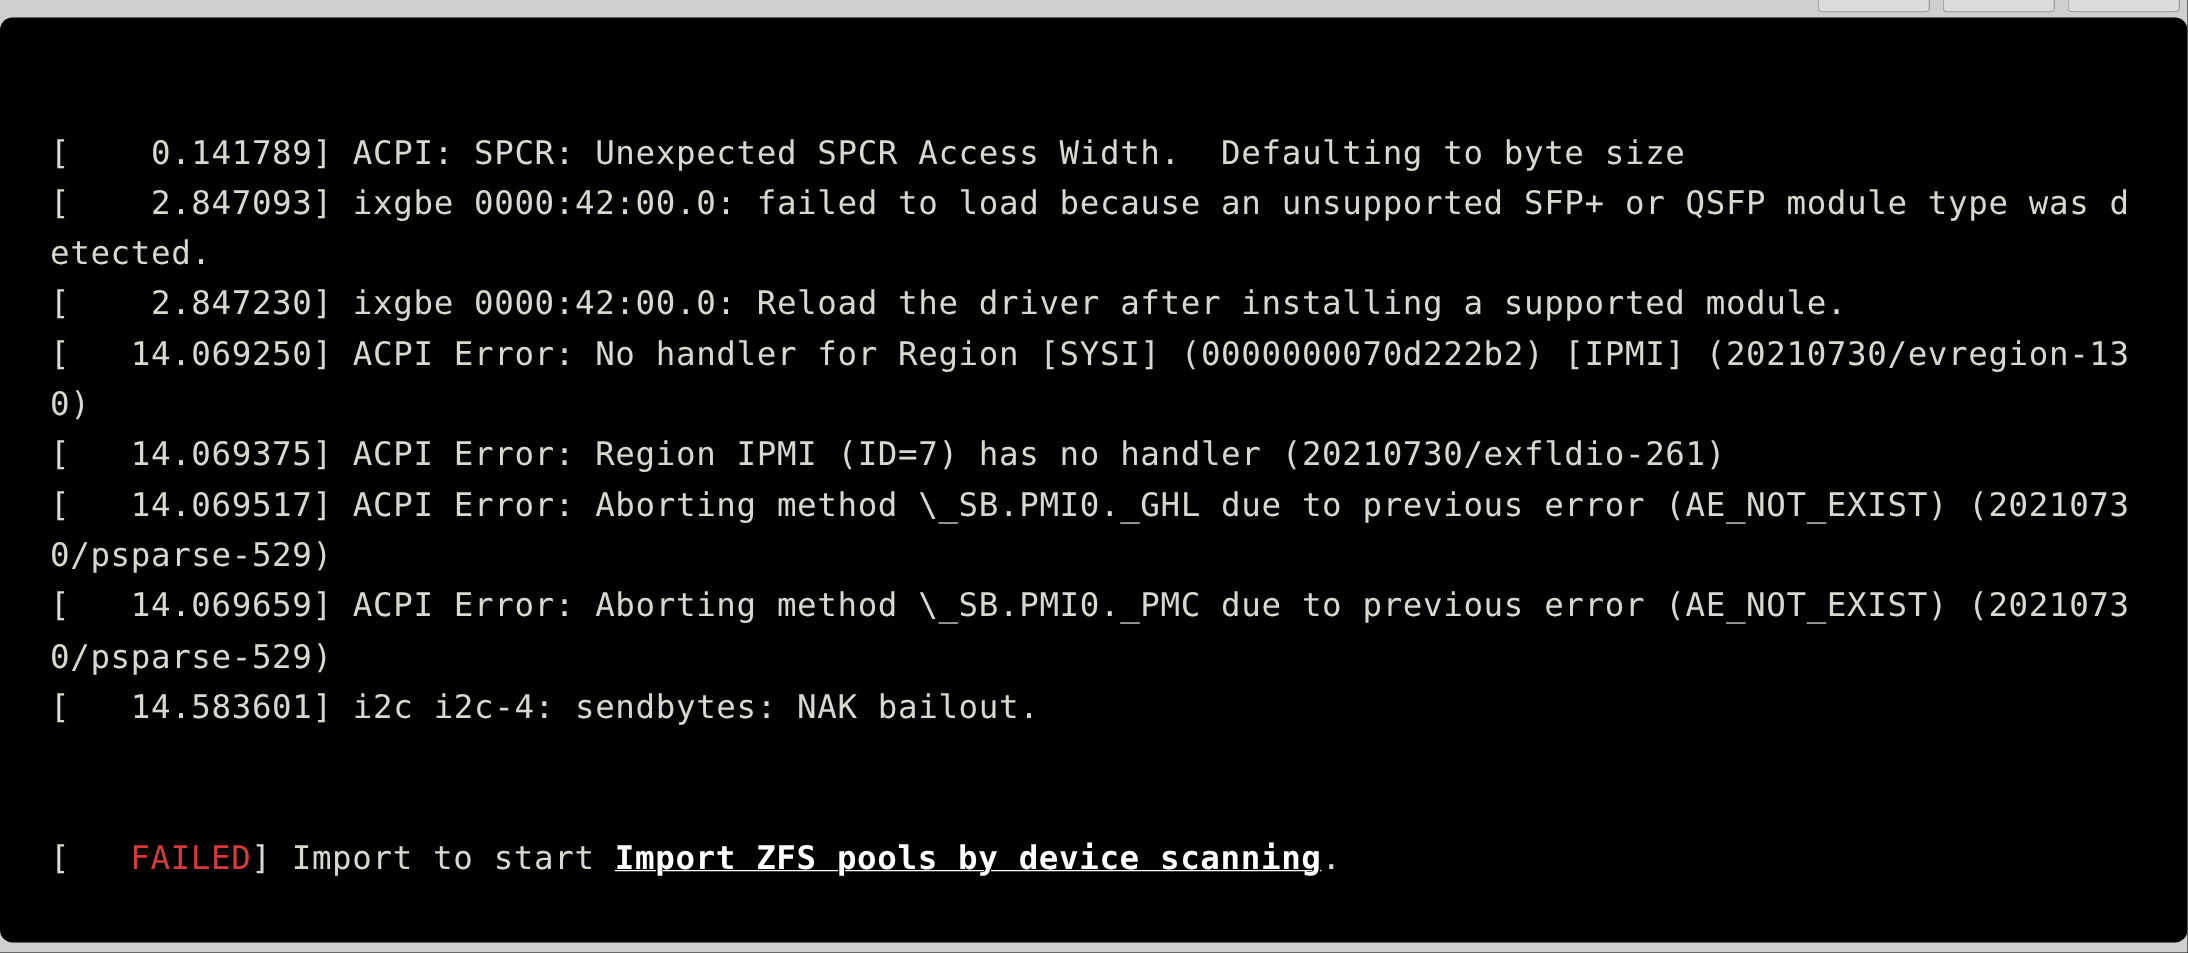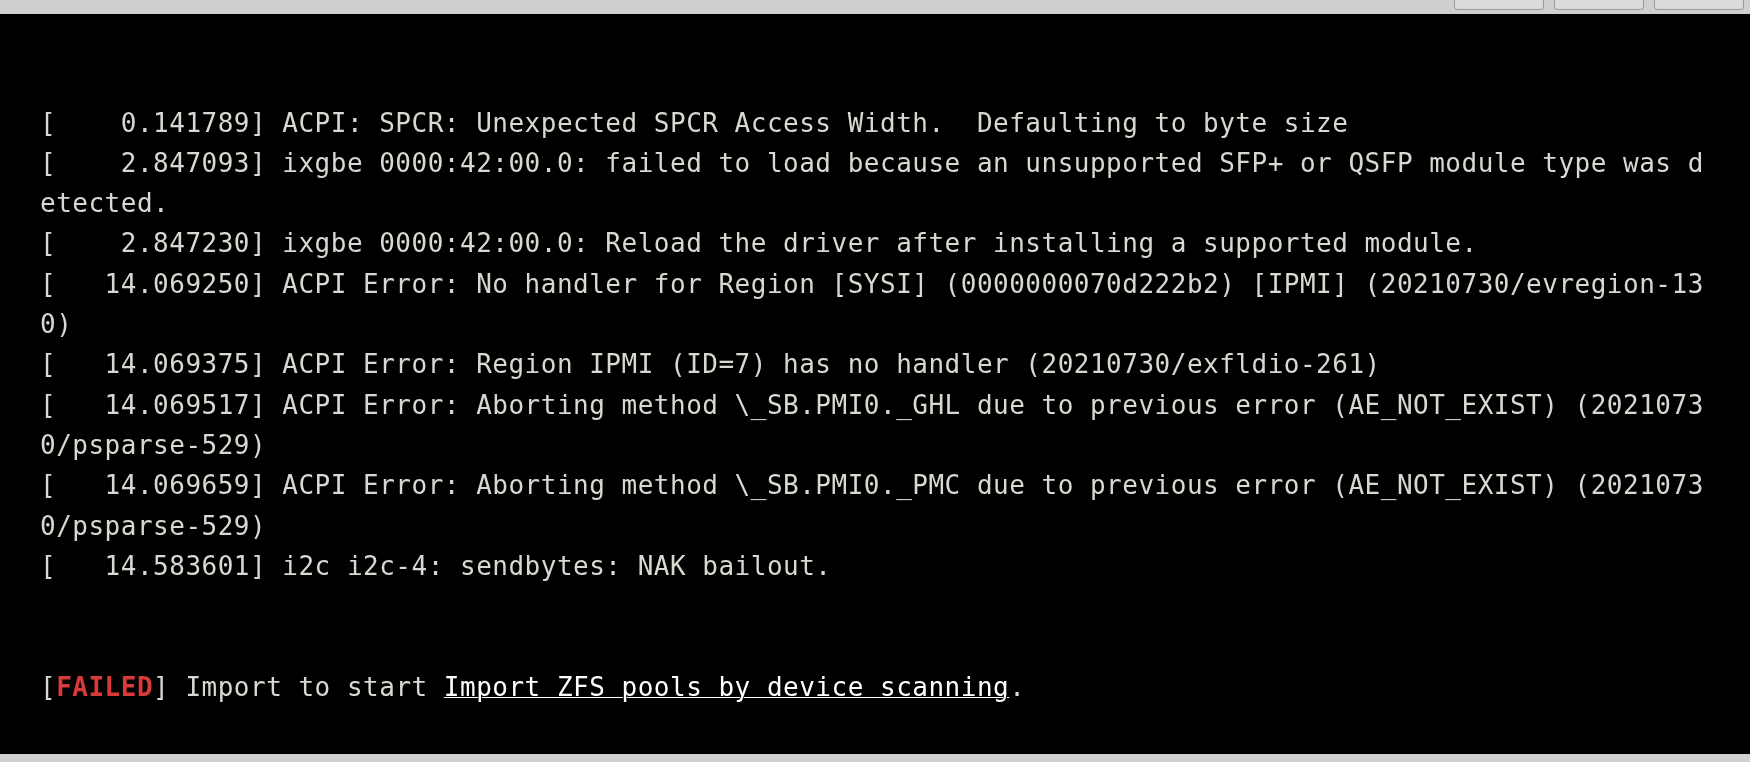--- a/index.html
+++ b/index.html
@@ -26,26 +26,27 @@
       border-radius: 0 0 4px 4px;
     }
     .terminal {
       background: #000;
       color: #d8d8d0;
       min-height: 740px;
       padding: 8px 0 0 0;
       overflow-wrap: break-word;
       word-break: break-all;
       white-space: pre-wrap;
+      border-radius: 10px;
     }
     .line {
       padding: 0 40px;
     }
-    .failed { color: #d83a3a; font-weight: bold; }
-    .unit   { color: #ffffff; text-decoration: underline; text-decoration-thickness: 1px; }
+    .failed { color: #d83a3a; font-weight: normal; margin-left: 48px; }
+    .unit   { color: #ffffff; text-decoration: underline; text-decoration-thickness: 1px; font-weight: bold; }
   </style>
 </head>
 <body>
 
 <div class="window-chrome">
   <div class="chrome-btn"></div>
   <div class="chrome-btn"></div>
   <div class="chrome-btn"></div>
 </div>
 

